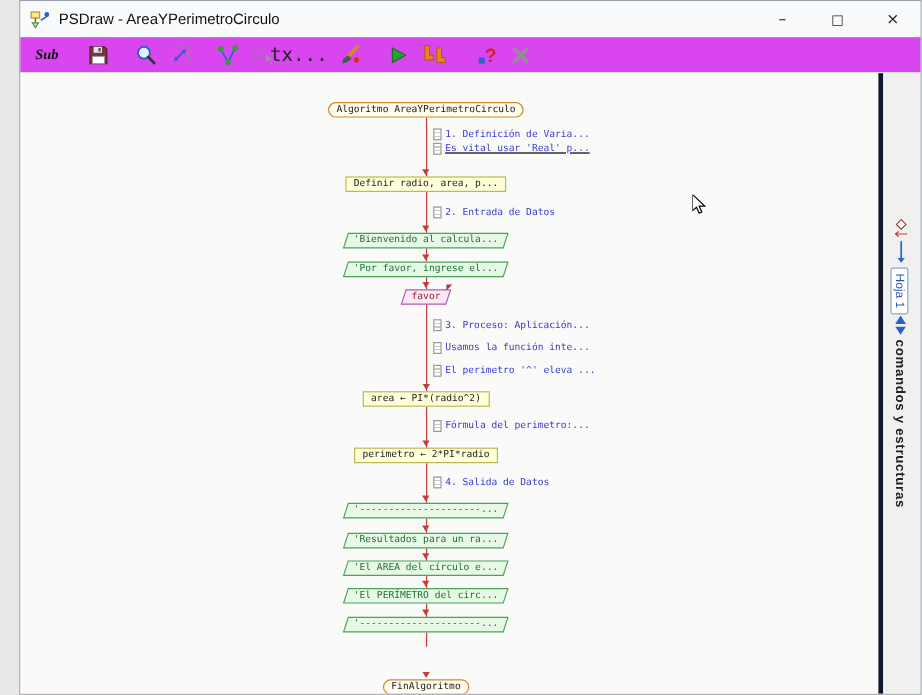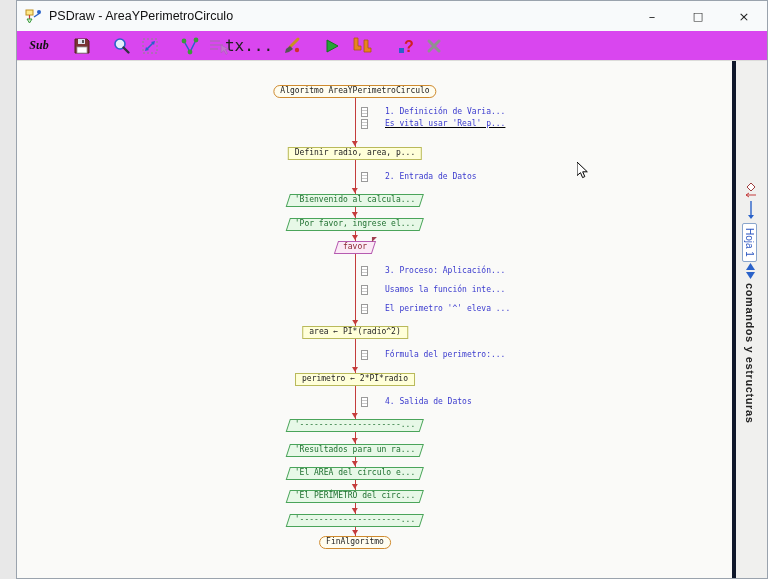--- a/index.html
+++ b/index.html
@@ -47,21 +47,21 @@
   .node.process .shape { border-color:#b9b95a; background:#ffffd9; }
   .node.process .nlabel { color:#222; }
   .node.output .shape { border-color:#4aa45a; background:#e7f8e7; transform:skewX(-18deg); }
   .node.output .nlabel { color:#1f7030; }
   .node.input .shape { border-color:#b55ab0; background:#fbeaf6; transform:skewX(-18deg); }
   .node.input .nlabel { color:#8a2430; }
   .node.input::after { content:""; position:absolute; top:-4px; right:-3px; width:0; height:0;
                        border-top:5px solid #a04050; border-right:5px solid transparent; }
   .node.arrow::before { content:""; position:absolute; top:-6px; left:50%; margin-left:-3px;
                         border:3px solid transparent; border-top:5px solid #c43c3c; z-index:2; }
-  .node.comment { display:flex; align-items:center; gap:17px; height:11px; }
+  .node.comment { display:flex; align-items:center; gap:3px; height:11px; }
   .cicon { width:7px; height:10px; border:1px solid #9a9a9a; flex:0 0 auto;
            background:repeating-linear-gradient(to bottom,#fff 0 2px,#c9c9c9 2px 3px); }
   .clabel { color:#3a3ace; white-space:pre; }
 
   .cursor { position:absolute; z-index:10; }
 
   
   .rightbar { position:relative; flex:0 0 31px; background:#f0f0ee; }
   .shapes-tab { position:absolute; top:120px; left:7px; }
   .sheet-tab { position:absolute; top:162px; left:6px; writing-mode:vertical-rl;
@@ -253,21 +253,21 @@
           <span class="nlabel">'El AREA del círculo e...</span>
         </div>
         <div class="node main output arrow" style="top: 429px; left: 338px;">
           <span class="shape"></span>
           <span class="nlabel">'El PERÍMETRO del circ...</span>
         </div>
         <div class="node main output arrow" style="top: 453px; left: 338px;">
           <span class="shape"></span>
           <span class="nlabel">'---------------------...</span>
         </div>
-        <div class="node main terminal arrow" style="top: 475px; left: 338px;">
+        <div class="node main terminal arrow" style="top: 505px; left: 338px;">
           <span class="shape"></span>
           <span class="nlabel">FinAlgoritmo</span>
         </div>
       </div>
 
     <div class="rightbar">
       <svg class="shapes-tab" width="16" height="40" viewBox="0 0 16 40">
         <path d="M8 2 l4 4 -4 4 -4 -4 z" fill="#fff" stroke="#a04040" stroke-width="1"></path>
         <path d="M3 14 h10 M3 14 l3 -2 M3 14 l3 2" stroke="#c43c3c" stroke-width="1" fill="none"></path>
         <path d="M8 20 v14" stroke="#2a62c9" stroke-width="1.4"></path>

